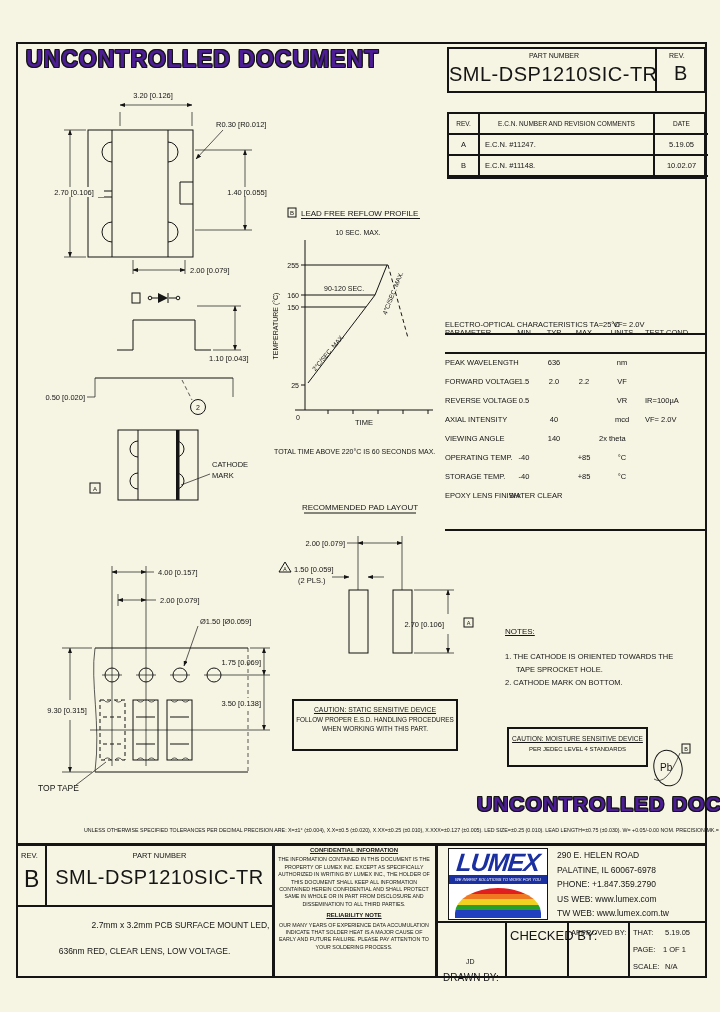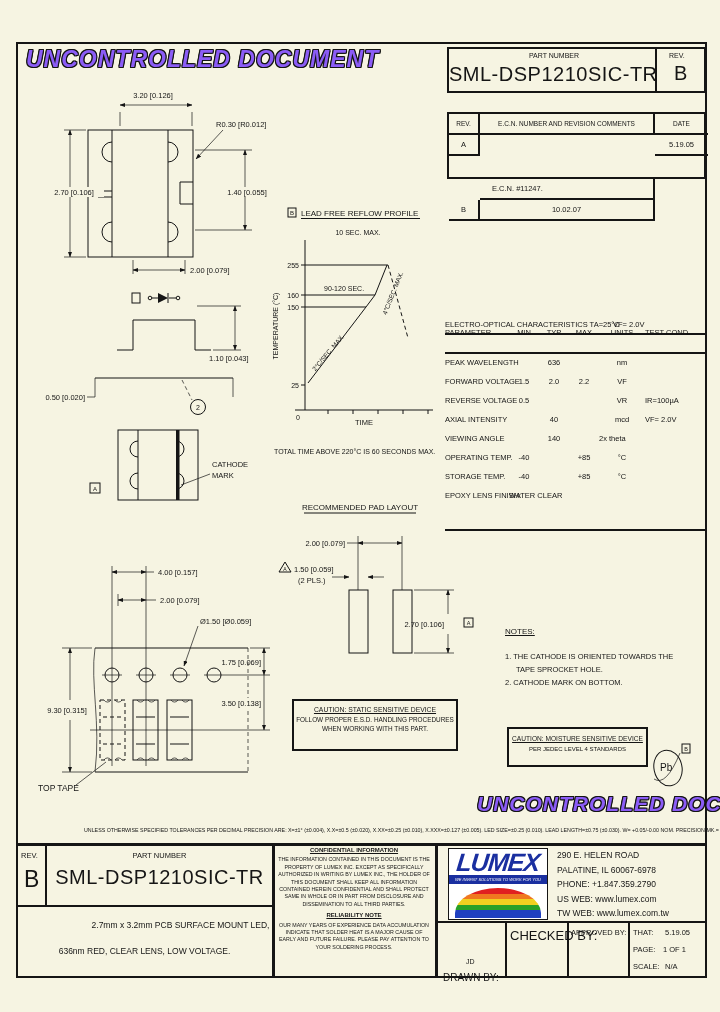--- a/index.html
+++ b/index.html
@@ -3,21 +3,21 @@
 <meta charset="utf-8">
 <style>
   html,body{margin:0;padding:0;}
   body{width:720px;height:1012px;background:#f6f4e2;position:relative;overflow:hidden;
        font-family:"Liberation Sans",sans-serif;color:#151515;}
   .abs{position:absolute;}
   .t{position:absolute;white-space:nowrap;color:#151515;}
   .ink{background:#151515;}
   .sheet-border{position:absolute;left:16px;top:42px;width:691px;height:936px;
        border:2.5px solid #151515;box-sizing:border-box;}
-  .outline-text{font-style:italic;font-weight:bold;letter-spacing:1px;color:#8b5cf6;
+  .outline-text{font-weight:bold;letter-spacing:1px;color:#4c1d95;
        text-shadow:-1px 0 #151515,1px 0 #151515,0 -1px #151515,0 1px #151515,
                    -1px -1px #151515,1px 1px #151515,-1px 1px #151515,1px -1px #151515;}
   .cadbox{position:absolute;border:2px solid #151515;box-sizing:border-box;background:#f6f4e2;}
   .center{text-align:center;}
   .u{text-decoration:underline;}
   svg{position:absolute;overflow:visible;}
   .ln{stroke:#151515;stroke-width:1;fill:none;}
   .thn{stroke-width:0.7;}
   .dsh{stroke-dasharray:4,3;}
   .dtxt{font:7.5px "Liberation Sans",sans-serif;fill:#151515;}
@@ -27,21 +27,21 @@
   #eo-table{position:absolute;left:445px;top:320px;width:262px;height:212px;font-size:7.5px;}
   .eo-grid{display:grid;grid-template-columns:64px 30px 30px 30px 46px 62px;}
   .eo-grid span{overflow:visible;white-space:nowrap;}
   .eo-c{text-align:center;}
   .eo-rule{position:absolute;left:0;width:262px;height:2px;background:#151515;}
   
   .rev-grid{display:grid;grid-template-columns:31px 175px 53px;}
   .rev-grid>div{border-right:2px solid #151515;border-bottom:2px solid #151515;
       display:flex;align-items:center;justify-content:center;height:21px;box-sizing:border-box;}
   .rev-grid>div:nth-child(3n){border-right:none;}
-  .rev-grid>div.lft{justify-content:flex-start;padding-left:12px;margin-top:44px;}
+  .rev-grid>div.lft{justify-content:flex-start;padding-left:5px;}
   .conf{font-size:5.3px;line-height:7.4px;text-align:center;}
   .tiny-title{font-size:6px;font-weight:bold;}
 </style>
 </head>
 <body>
 
 <div class="sheet-border"></div>
 
 <div class="t outline-text" style="left:26px;top:46px;font-size:23px;">UNCONTROLLED DOCUMENT</div>
 
@@ -58,20 +58,21 @@
   <div class="rev-grid" style="font-size:6.5px;">
     <div>REV.</div>
     <div>E.C.N. NUMBER AND REVISION COMMENTS</div>
     <div>DATE</div>
   </div>
   <div class="rev-grid" style="font-size:7.5px;">
     <div>A</div>
     <div class="lft">E.C.N. #11247.</div>
     <div>5.19.05</div>
     <div>B</div>
+    <div class="lft">E.C.N. #11148.</div>
     <div>10.02.07</div>
   </div>
 </div>
 
 <svg style="left:20px;top:82px;" width="290" height="200" viewBox="0 0 290 200">
   <defs>
     <marker id="arPK" markerWidth="8" markerHeight="6" refX="7.5" refY="3" orient="auto-start-reverse">
       <path d="M0,0 L8,3 L0,6 z" fill="#151515"></path>
     </marker>
   </defs>

